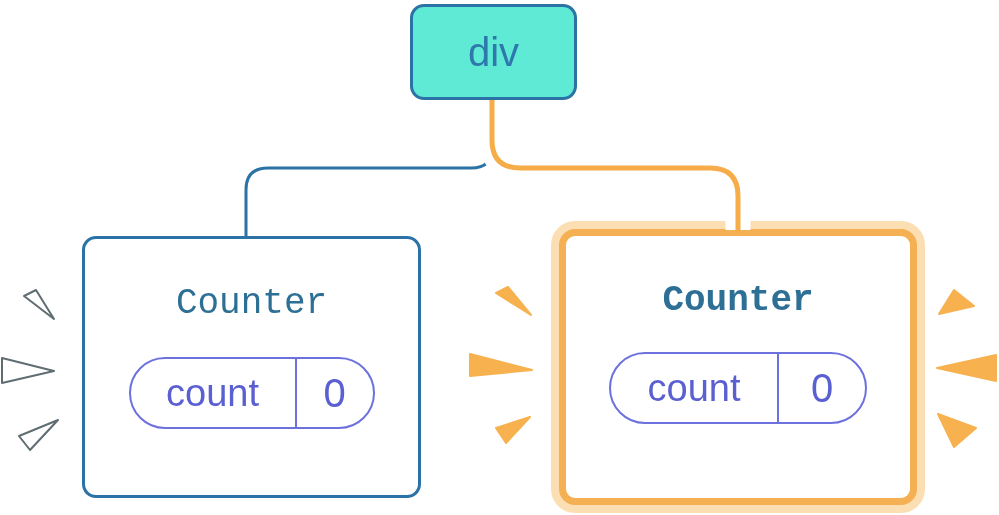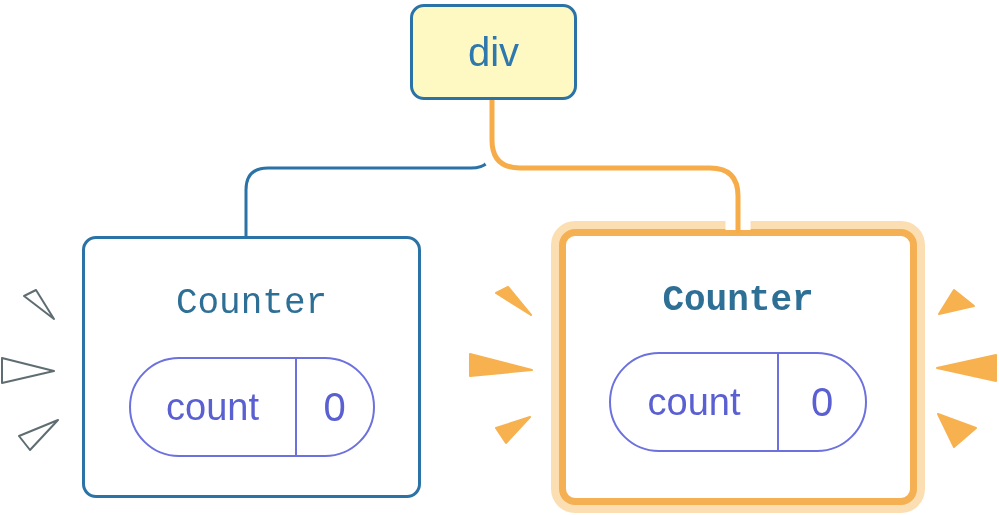--- a/index.html
+++ b/index.html
@@ -25,21 +25,21 @@
   .conn-orange { fill:none; stroke:var(--connector-orange); stroke-width:5; }
 
   .spark-white  { fill:var(--sparkle-white); stroke:var(--sparkle-outline); stroke-width:2; stroke-linejoin:round; opacity:0.9; }
   .spark-orange { fill:var(--sparkle-orange); stroke:var(--sparkle-orange); stroke-width:2; stroke-linejoin:round; }
 
   
   .root-node {
     position:absolute;
     left:410px; top:4px; width:167px; height:96px;
     box-sizing:border-box;
-    background:#fef9c3;
+    background:#5eead4;
     border:3px solid var(--node-blue);
     border-radius:14px;
     display:flex; align-items:center; justify-content:center;
     font-size:40px;
     color:var(--node-text);
     z-index:5;
   }
 
   
   .card-left {
@@ -79,21 +79,21 @@
     color:var(--title-blue);
     line-height:42px;
     font-family:Liberation Mono, monospace;
   }
   .card-title.regular { font-weight:400; }
   .card-title.bold    { font-weight:700; }
 
   
   .pill {
     box-sizing:border-box;
-    height:100px;
+    height:72px;
     border:2px solid var(--pill-border);
     border-radius:52px;
     display:flex; align-items:stretch;
     background:#ffffff;
     overflow:hidden;
   }
   .pill-left  { margin-top:32px; width:246px; }
   .pill-right { margin-top:30px; width:258px; }
 
   .pill-key {

